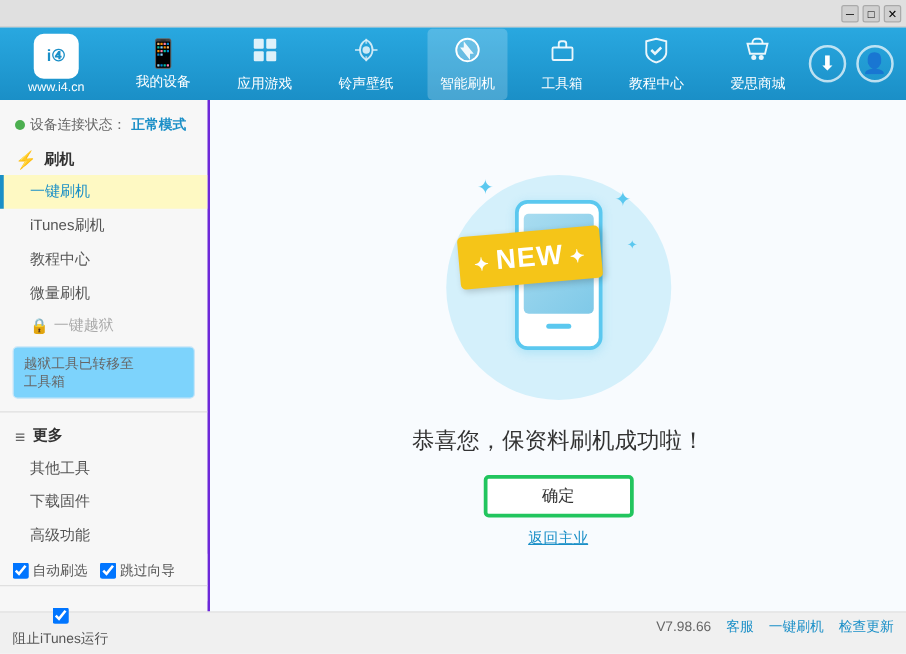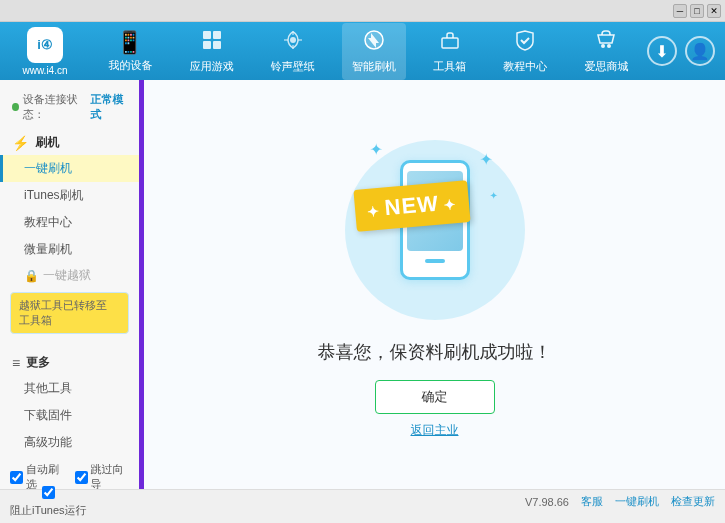--- a/index.html
+++ b/index.html
@@ -67,23 +67,23 @@
     }
 
     
     .main {
       display: flex;
       height: calc(523px - 22px - 68px - 24px);
     }
 
     
     .sidebar {
-      width: 144px;
+      width: 168px;
       background: #f7f7f7;
-      border-right: 5px solid #6d28d9;
+      border-right: 2px solid #6d28d9;
       padding: 8px 0;
       display: flex; flex-direction: column;
       overflow-y: auto;
     }
     .sidebar-status {
       padding: 4px 12px 8px;
       font-size: 11px; color: #666;
       display: flex; align-items: center; gap: 4px;
     }
     .status-dot { width: 8px; height: 8px; background: #4caf50; border-radius: 50%; }
@@ -103,21 +103,21 @@
       border-left: 3px solid #1a8fc7;
       padding-left: 21px;
     }
     .sidebar-locked {
       padding: 4px 12px 4px 24px;
       font-size: 12px; color: #aaa;
       display: flex; align-items: center; gap: 4px;
     }
     .sidebar-notice {
       margin: 4px 10px;
-      background: #fde047;
+      background: #7dd3fc;
       border: 1px solid #c8e6f8;
       border-radius: 4px;
       padding: 5px 8px;
       font-size: 11px; color: #666;
     }
     .sidebar-divider {
       height: 1px; background: #e0e0e0;
       margin: 6px 0;
     }
 
@@ -190,21 +190,21 @@
       font-size: 16px;
     }
 
     .success-title {
       font-size: 18px; color: #333; margin-bottom: 16px;
       font-weight: normal;
     }
     .confirm-btn {
       width: 120px; height: 34px;
       background: #fff;
-      border: 1px solid #22c55e;
+      border: 3px solid #22c55e;
       border-radius: 4px;
       font-size: 13px; color: #333;
       cursor: pointer; margin-bottom: 8px;
     }
     .home-link {
       font-size: 12px; color: #1a8fc7;
       cursor: pointer; text-decoration: underline;
     }
 
     

